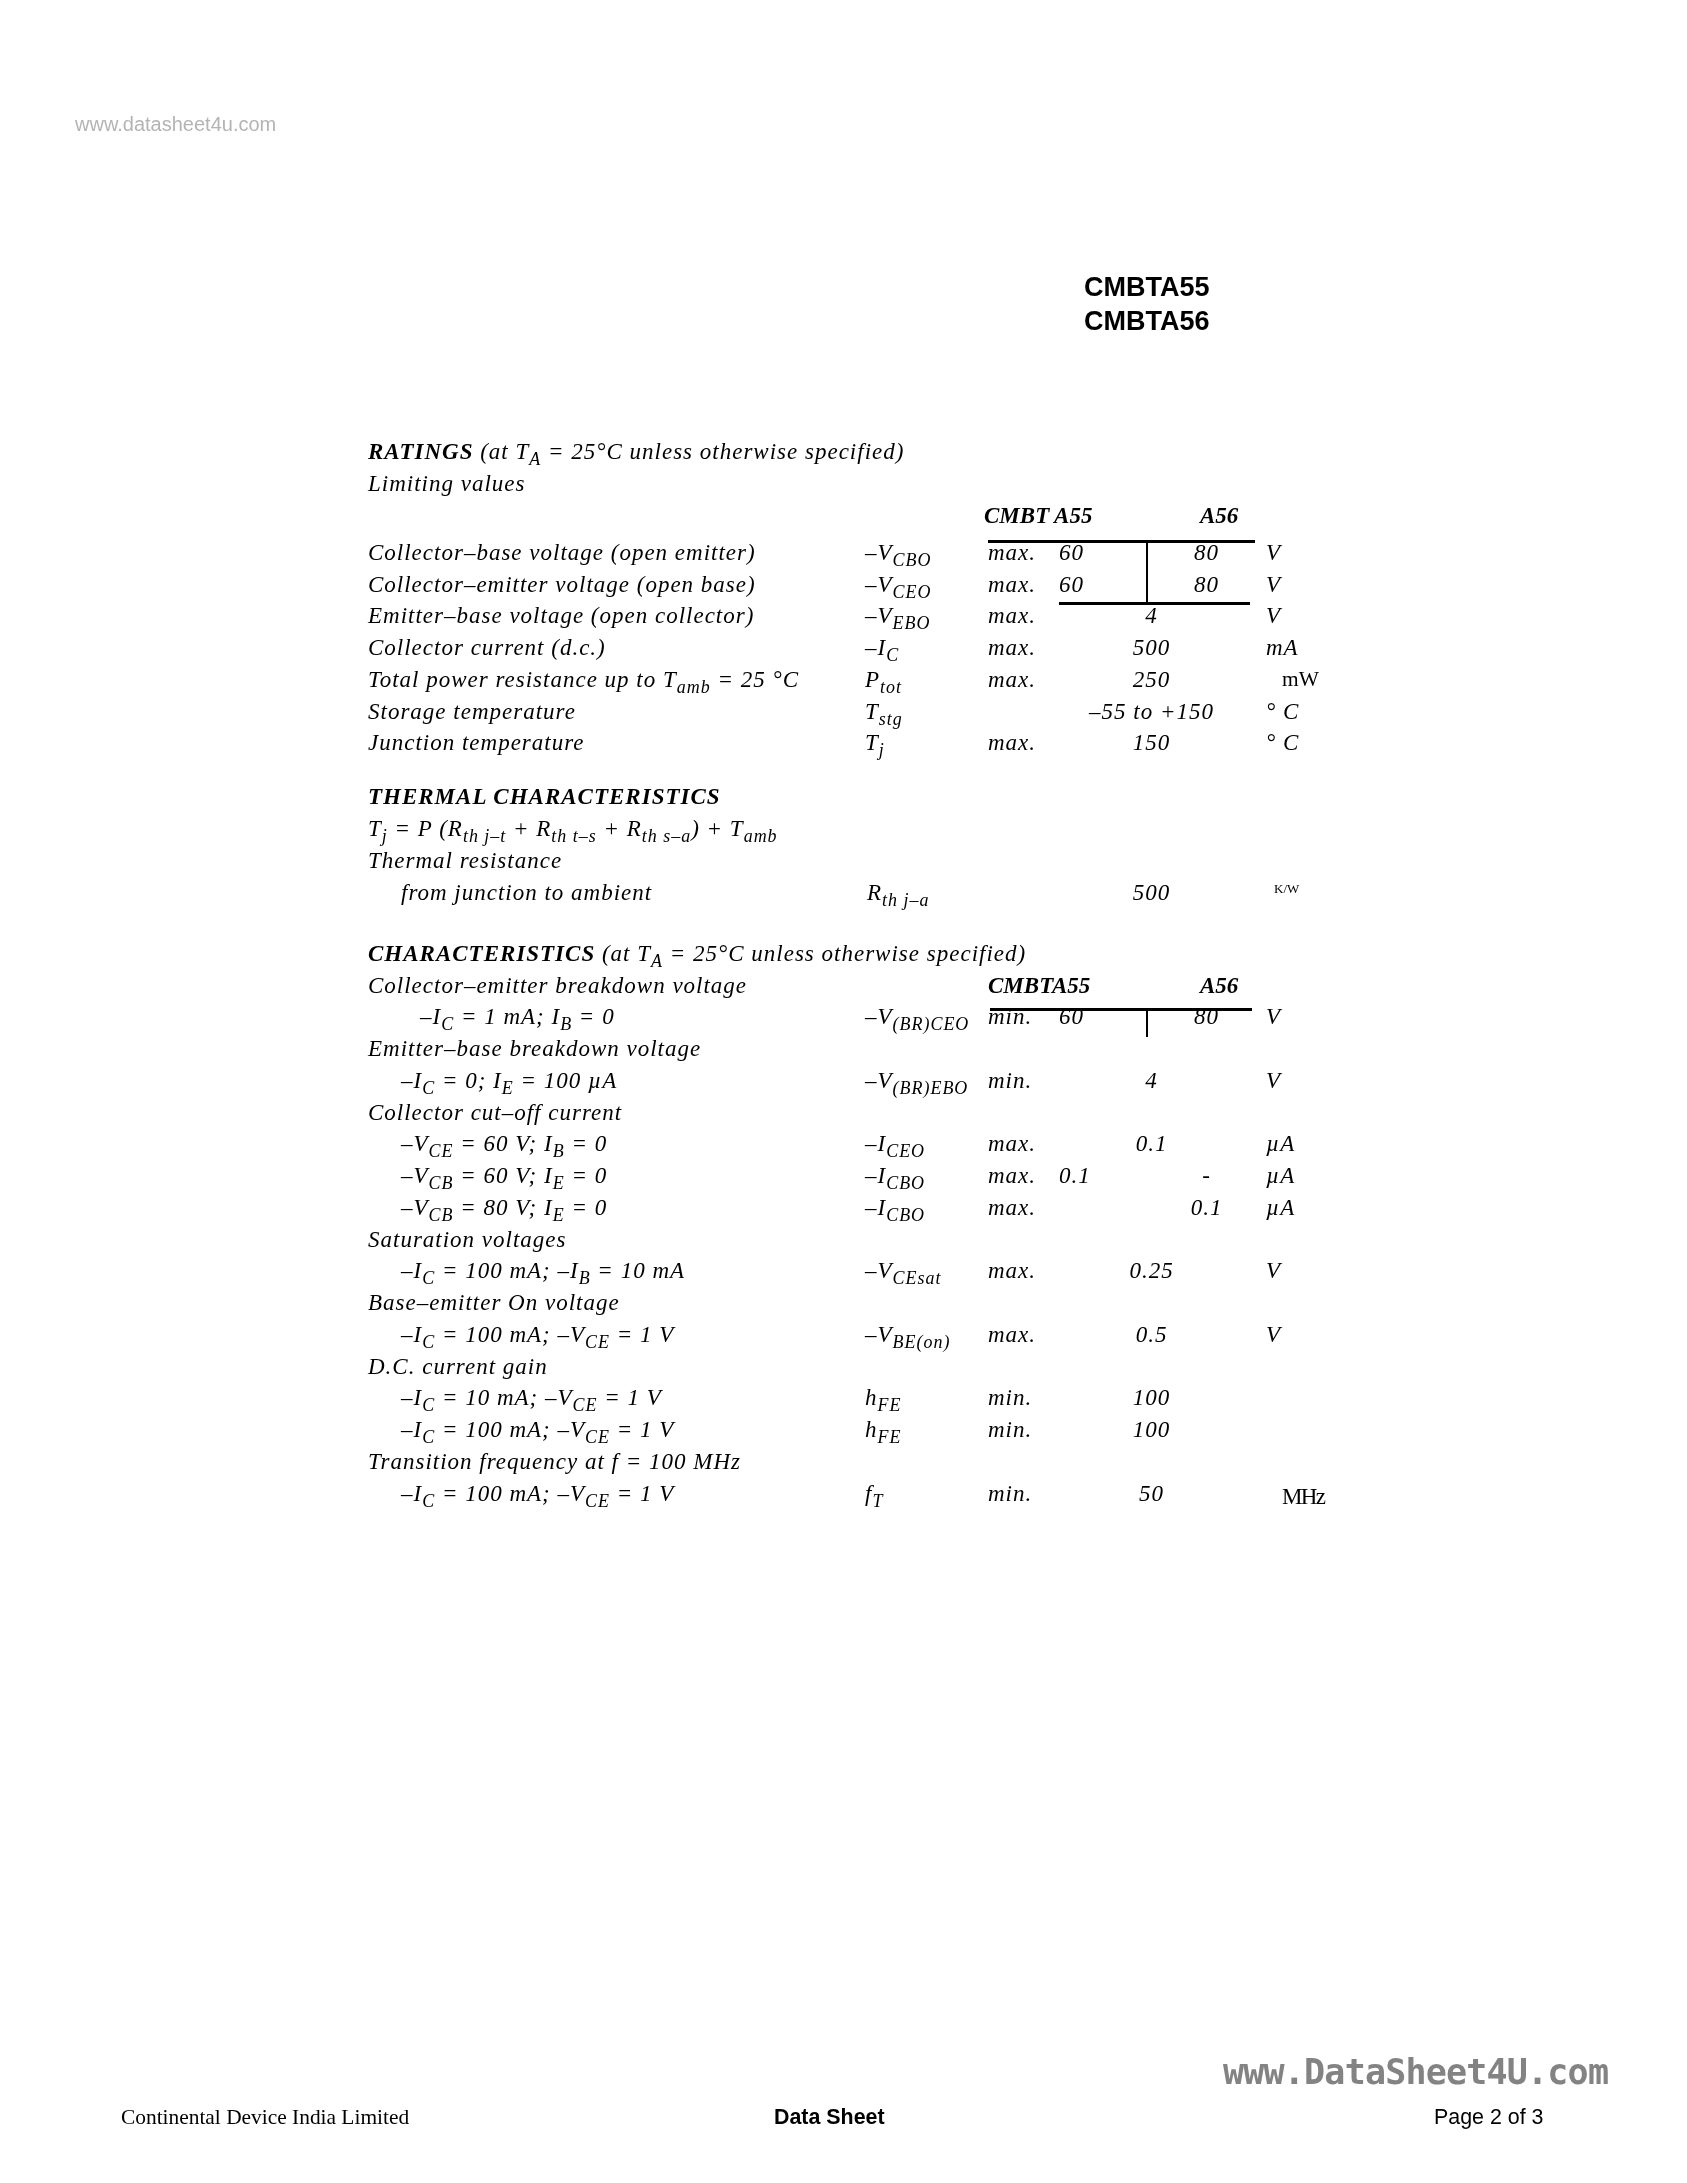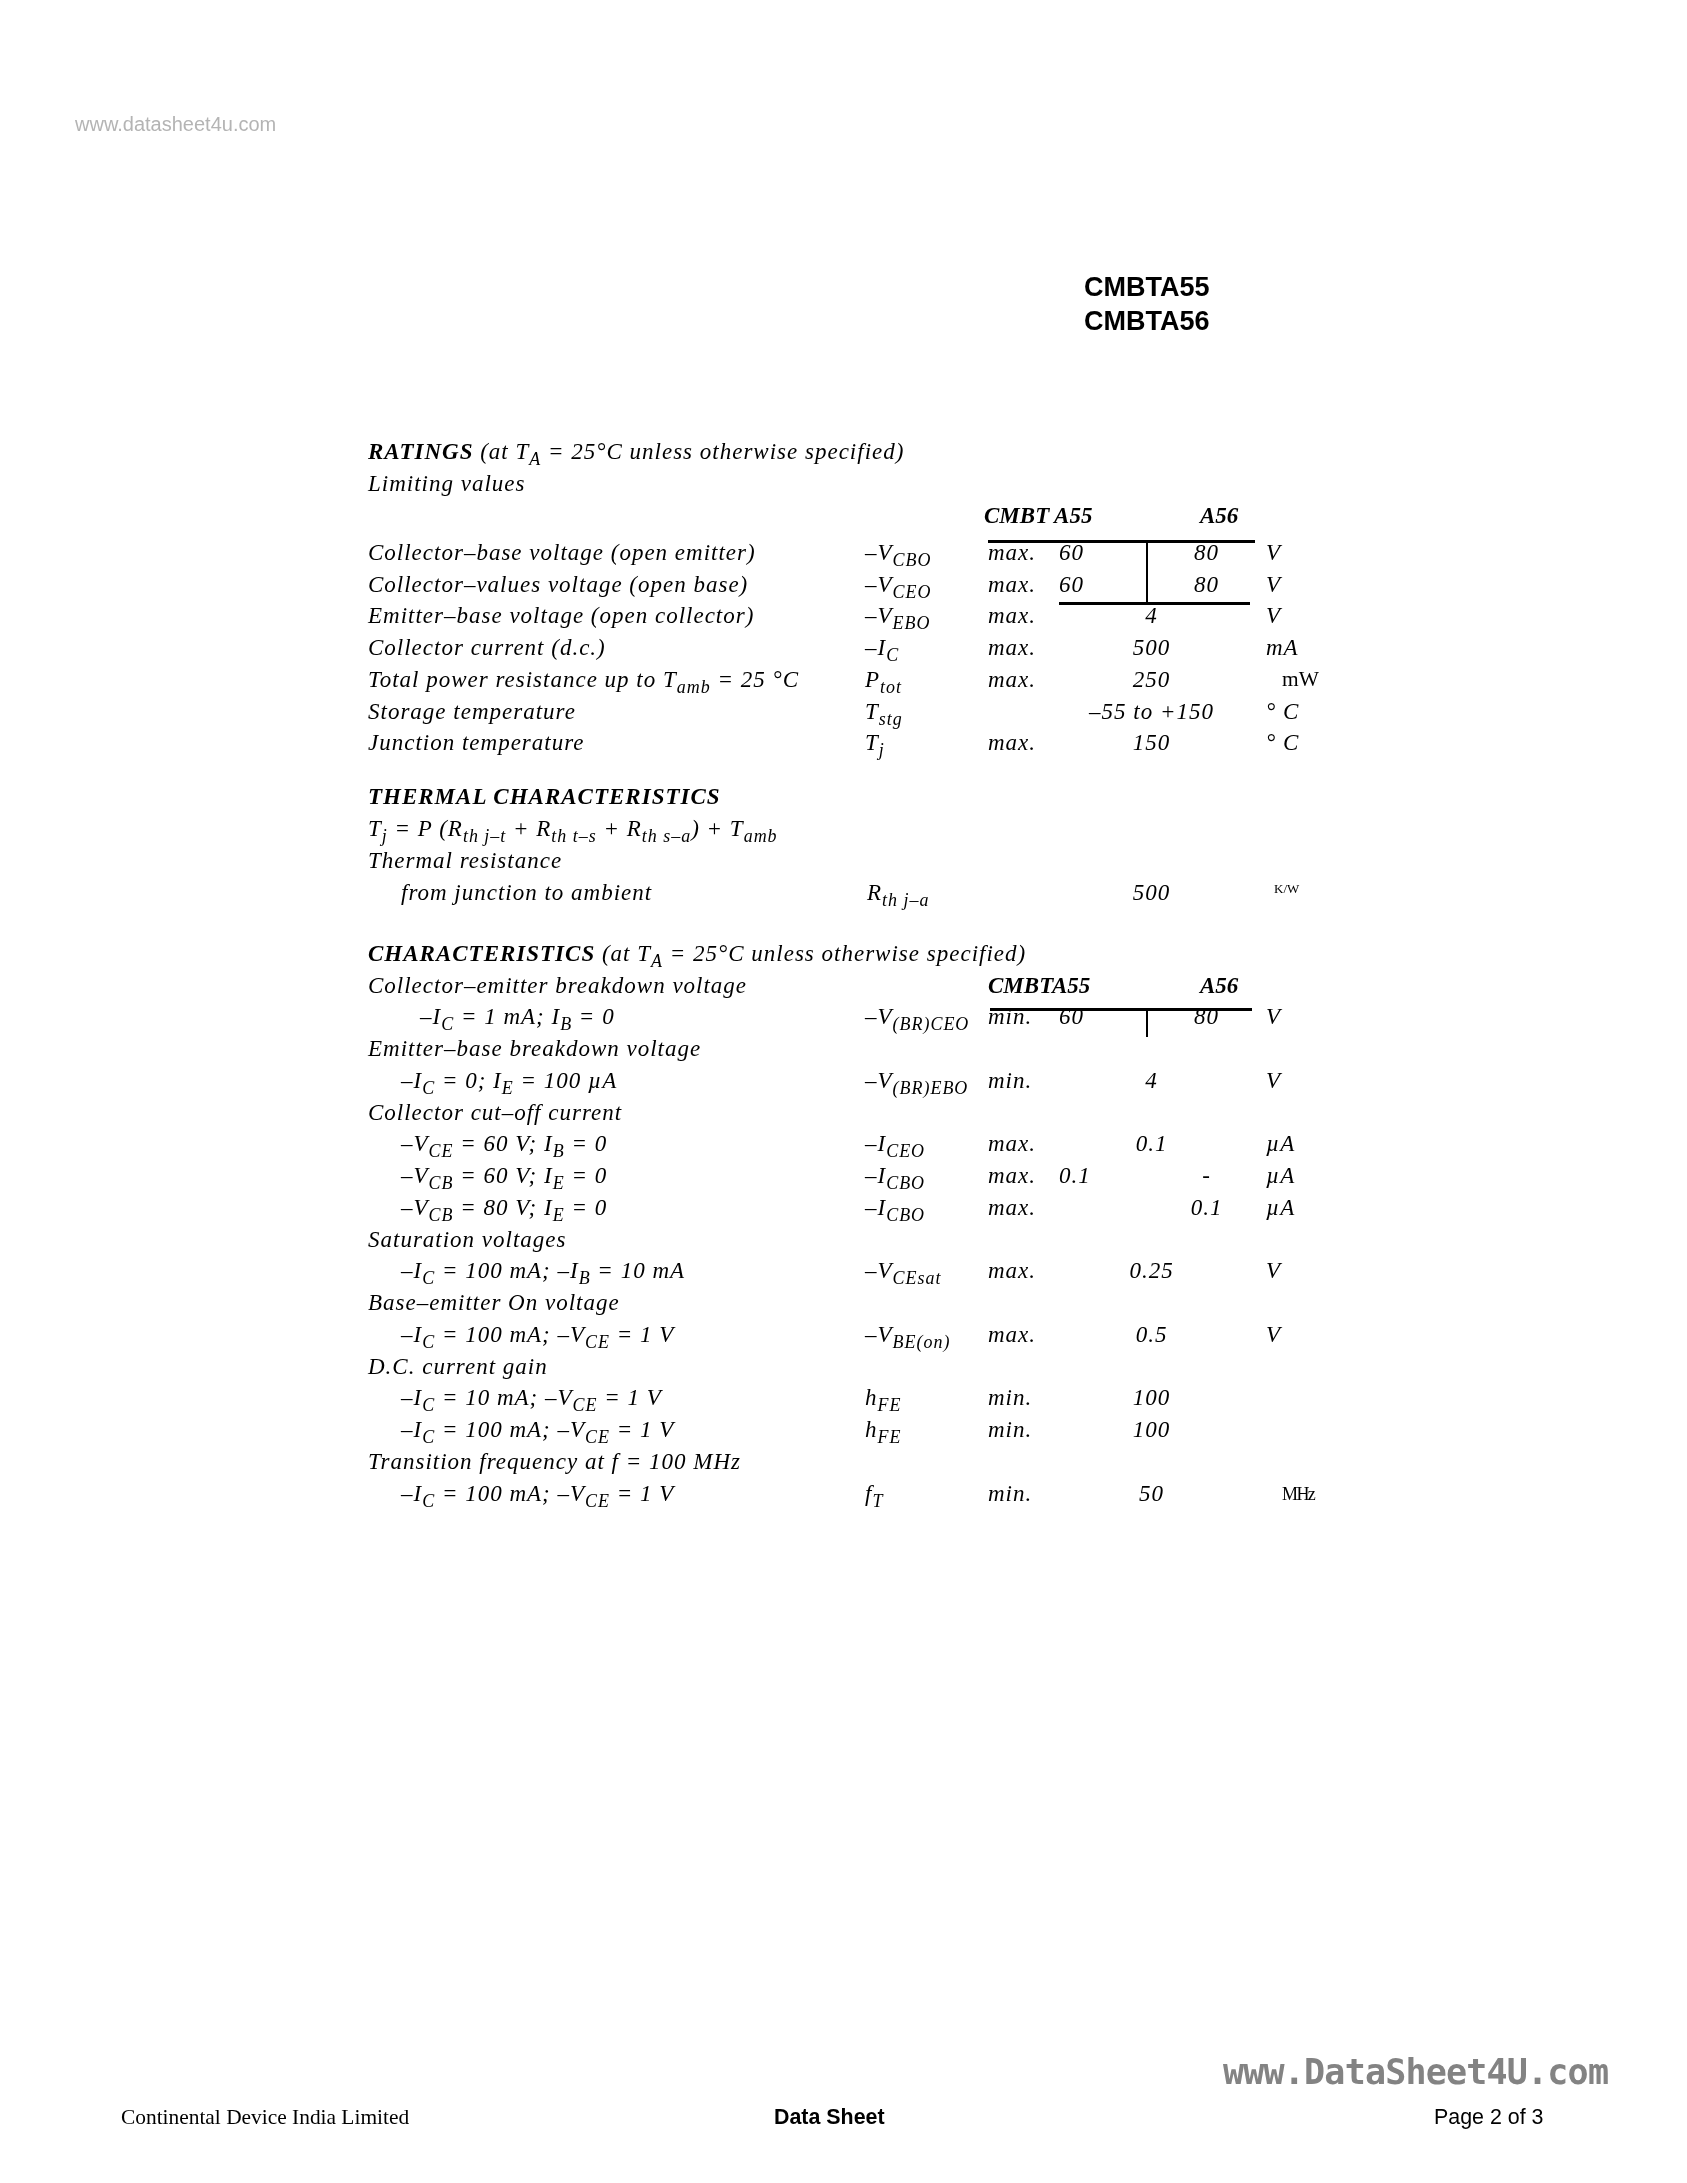--- a/index.html
+++ b/index.html
@@ -44,21 +44,21 @@
 <div class="vline" style="left:1146px; top:540px; height:64px"></div>
 <div class="hline" style="left:1059px; top:602px; width:191px"></div>
 
 <div id="ratings-rows">
     <div class="abs it" style="left:368px; top:540px">Collector–base voltage (open emitter)</div>
     <div class="abs it" style="left:865px; top:540px"><span>–V</span><sub>CBO</sub></div>
     <div class="abs it" style="left:988px; top:540px">max.</div>
     <div class="abs it" style="left:1059px; top:540px">60</div>
     <div class="abs it r" style="left:1167px; width:79px; top:540px">80</div>
     <div class="abs it" style="left:1266px; top:540px;">V</div>
-    <div class="abs it" style="left:368px; top:572px">Collector–values voltage (open base)</div>
+    <div class="abs it" style="left:368px; top:572px">Collector–emitter voltage (open base)</div>
     <div class="abs it" style="left:865px; top:572px"><span>–V</span><sub>CEO</sub></div>
     <div class="abs it" style="left:988px; top:572px">max.</div>
     <div class="abs it" style="left:1059px; top:572px">60</div>
     <div class="abs it r" style="left:1167px; width:79px; top:572px">80</div>
     <div class="abs it" style="left:1266px; top:572px;">V</div>
     <div class="abs it" style="left:368px; top:603px">Emitter–base voltage (open collector)</div>
     <div class="abs it" style="left:865px; top:603px"><span>–V</span><sub>EBO</sub></div>
     <div class="abs it" style="left:988px; top:603px">max.</div>
     <div class="abs it c" style="left:1056px; width:191px; top:603px">4</div>
     <div class="abs it" style="left:1266px; top:603px;">V</div>
@@ -153,21 +153,21 @@
     <div class="abs it c" style="left:1056px; width:191px; top:1385px">100</div>
     <div class="abs it" style="left:401px; top:1417px">–I<sub>C</sub> = 100 mA; –V<sub>CE</sub> = 1 V</div>
     <div class="abs it" style="left:865px; top:1417px"><span>h</span><sub>FE</sub></div>
     <div class="abs it" style="left:988px; top:1417px">min.</div>
     <div class="abs it c" style="left:1056px; width:191px; top:1417px">100</div>
     <div class="abs it" style="left:368px; top:1449px">Transition frequency at f = 100 MHz</div>
     <div class="abs it" style="left:401px; top:1481px">–I<sub>C</sub> = 100 mA; –V<sub>CE</sub> = 1 V</div>
     <div class="abs it" style="left:865px; top:1481px"><span>f</span><sub>T</sub></div>
     <div class="abs it" style="left:988px; top:1481px">min.</div>
     <div class="abs it c" style="left:1056px; width:191px; top:1481px">50</div>
-    <div class="abs up" style="left:1266px; top:1481px; font-size:18px; letter-spacing:-1.6px; top:1484px">MHz</div>
+    <div class="abs up" style="left:1266px; top:1481px; font-size:23px; letter-spacing:-1.6px; top:1484px">MHz</div>
   </div>
 
 <div class="abs watermark-bottom">www.DataSheet4U.com</div>
 
 <div class="abs footer-left">Continental Device India Limited</div>
 <div class="abs footer-mid">Data Sheet</div>
 <div class="abs footer-right">Page 2 of 3</div>
 
 
 </body></html>

